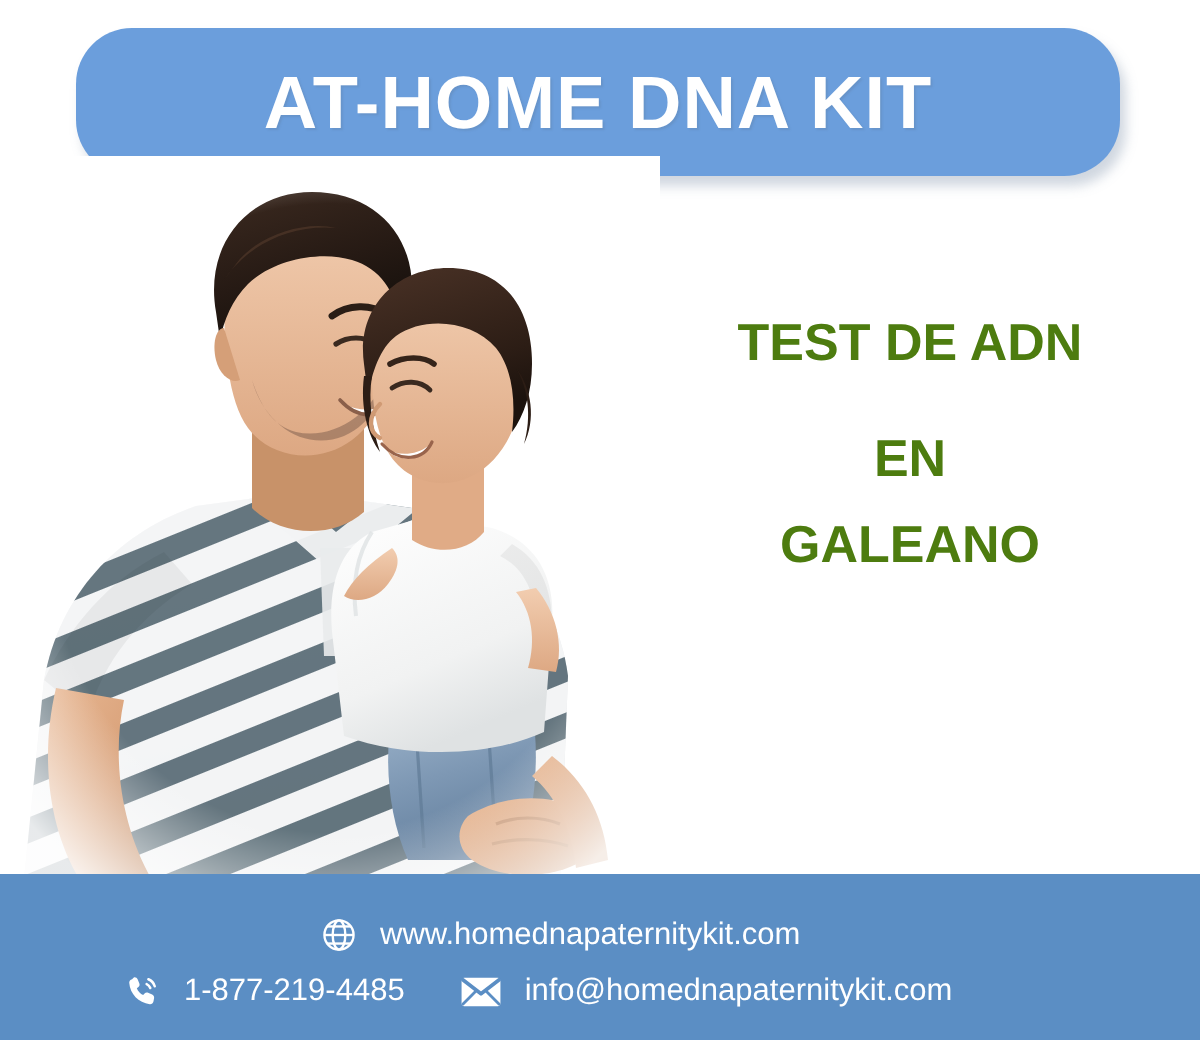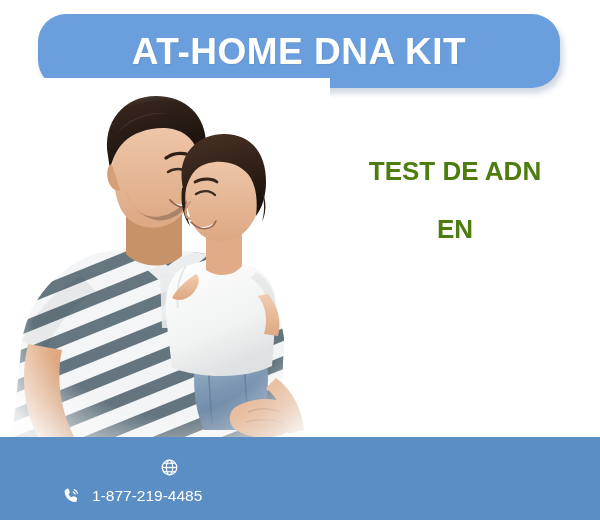--- a/index.html
+++ b/index.html
@@ -273,49 +273,61 @@
 
       <rect x="0" y="0" width="330" height="362" fill="url(#fade)"></rect>
 
       <path d="M 298 0 L 330 0 L 330 362 L 306 362 C 316 330 314 290 300 250 Z" fill="#ffffff"></path>
     </svg>
   </div>
 
   <div id="headline-block">
     <div id="headline-line-1" class="headline-line">TEST DE ADN</div>
     <div id="headline-line-2" class="headline-line">EN</div>
+    <div id="headline-line-3" class="headline-line">GALEANO</div>
   </div>
 
   <div id="footer-bar"></div>
 
   <div id="footer-row-website" class="footer-row">
     <div class="footer-item">
       <span class="footer-icon">
         <svg width="19" height="19" viewBox="0 0 24 24" fill="none" stroke="#ffffff" stroke-width="1.5" aria-hidden="true">
           <circle cx="12" cy="12" r="9.2"></circle>
           <ellipse cx="12" cy="12" rx="4" ry="9.2"></ellipse>
           <line x1="2.8" y1="12" x2="21.2" y2="12"></line>
           <line x1="4.3" y1="6.6" x2="19.7" y2="6.6"></line>
           <line x1="4.3" y1="17.4" x2="19.7" y2="17.4"></line>
         </svg>
       </span>
+      <span class="footer-text">www.homednapaternitykit.com</span>
     </div>
   </div>
 
   <div id="footer-row-contact" class="footer-row">
     <div id="phone-item" class="footer-item">
       <span class="footer-icon">
         <svg width="19" height="19" viewBox="0 0 24 24" aria-hidden="true">
           <path d="M6.2 3.4 C7.2 3.1 8.2 3.6 8.6 4.6 L9.7 7.2 C10 8 9.8 8.9 9.1 9.4
                    L8.1 10.2 C8.8 12.1 10.3 13.7 12.1 14.6 L13 13.6
                    C13.5 13 14.4 12.8 15.2 13.1 L17.8 14.2 C18.7 14.6 19.2 15.6 19 16.6
                    L18.6 18.6 C18.4 19.7 17.4 20.4 16.3 20.3
                    C9.2 19.5 3.8 13.9 3.3 6.8 C3.2 5.7 4 4.7 5.1 4.5 Z" fill="#ffffff"></path>
           <path d="M15.4 4.6 C17.3 5.4 18.8 7 19.4 9" stroke="#ffffff" stroke-width="1.6" fill="none" stroke-linecap="round"></path>
           <path d="M14.3 7.6 C15.4 8.1 16.2 9 16.6 10.1" stroke="#ffffff" stroke-width="1.6" fill="none" stroke-linecap="round"></path>
         </svg>
       </span>
       <span class="footer-text">1-877-219-4485</span>
     </div>
 
+    <div class="footer-item">
+      <span class="footer-icon">
+        <svg width="21" height="16" viewBox="0 0 24 18" aria-hidden="true">
+          <rect x="0.9" y="0.9" width="22.2" height="16.2" rx="1.6" fill="#ffffff"></rect>
+          <path d="M1.6 2 L12 10 L22.4 2" fill="none" stroke="#5b8ec4" stroke-width="2.1" stroke-linecap="round" stroke-linejoin="round"></path>
+          <path d="M1.6 16 L9 8.6 M22.4 16 L15 8.6" fill="none" stroke="#5b8ec4" stroke-width="1.6" stroke-linecap="round"></path>
+        </svg>
+      </span>
+      <span class="footer-text">info@homednapaternitykit.com</span>
+    </div>
   </div>
 
 </div>
 
 </body></html>

